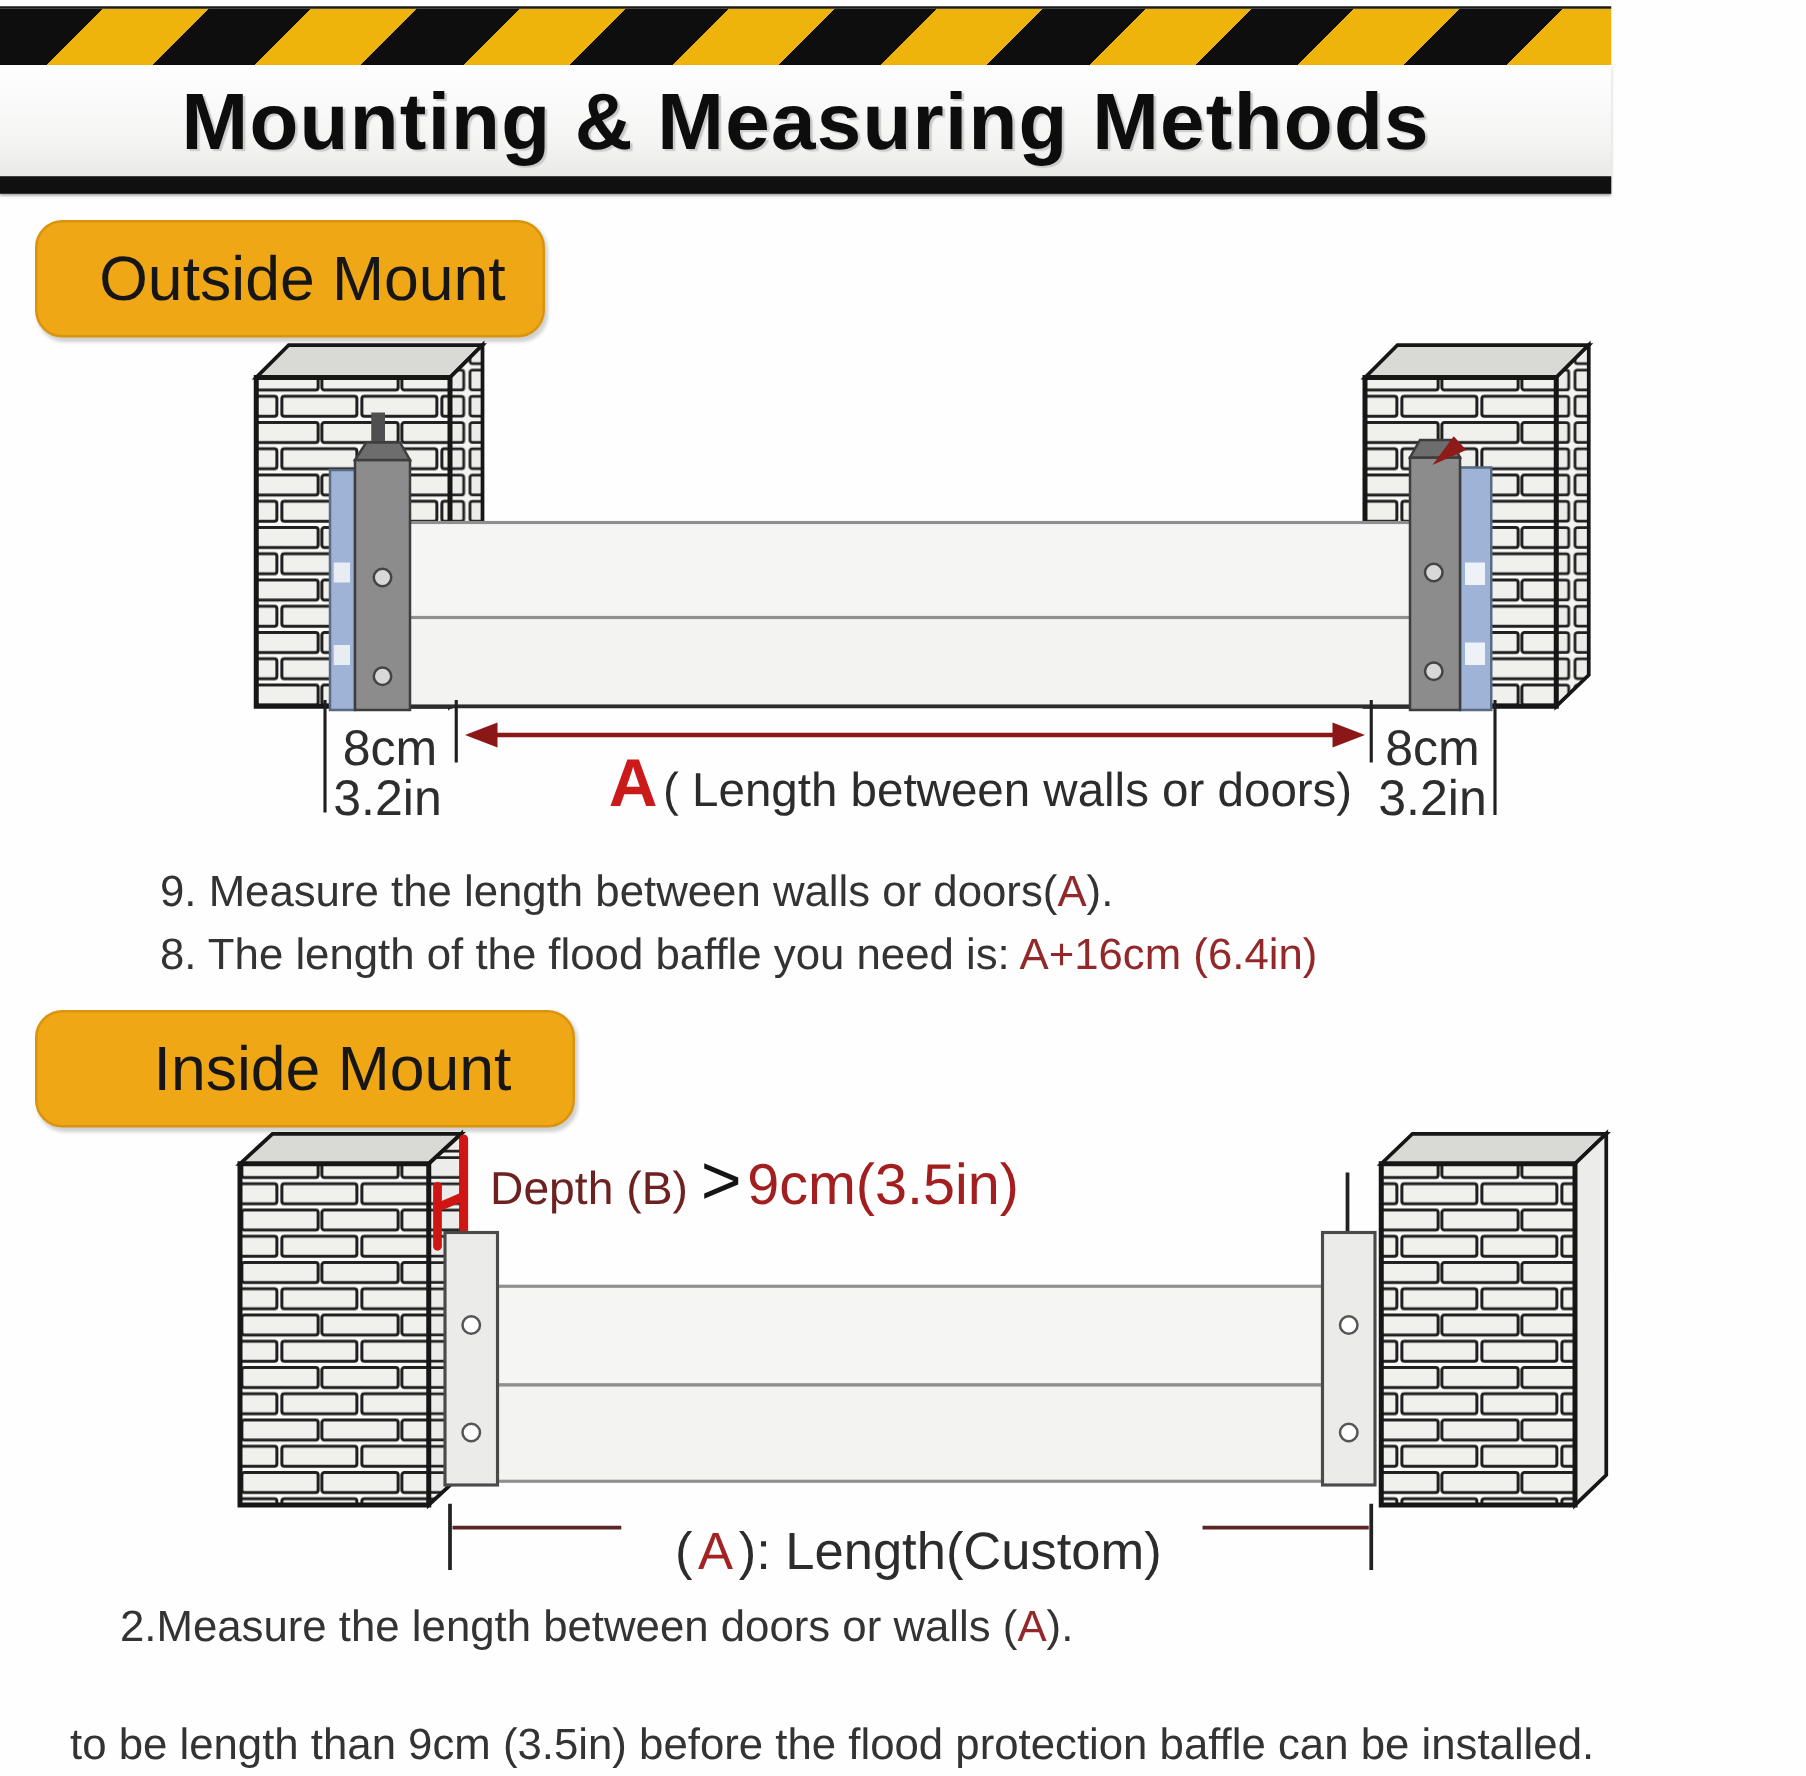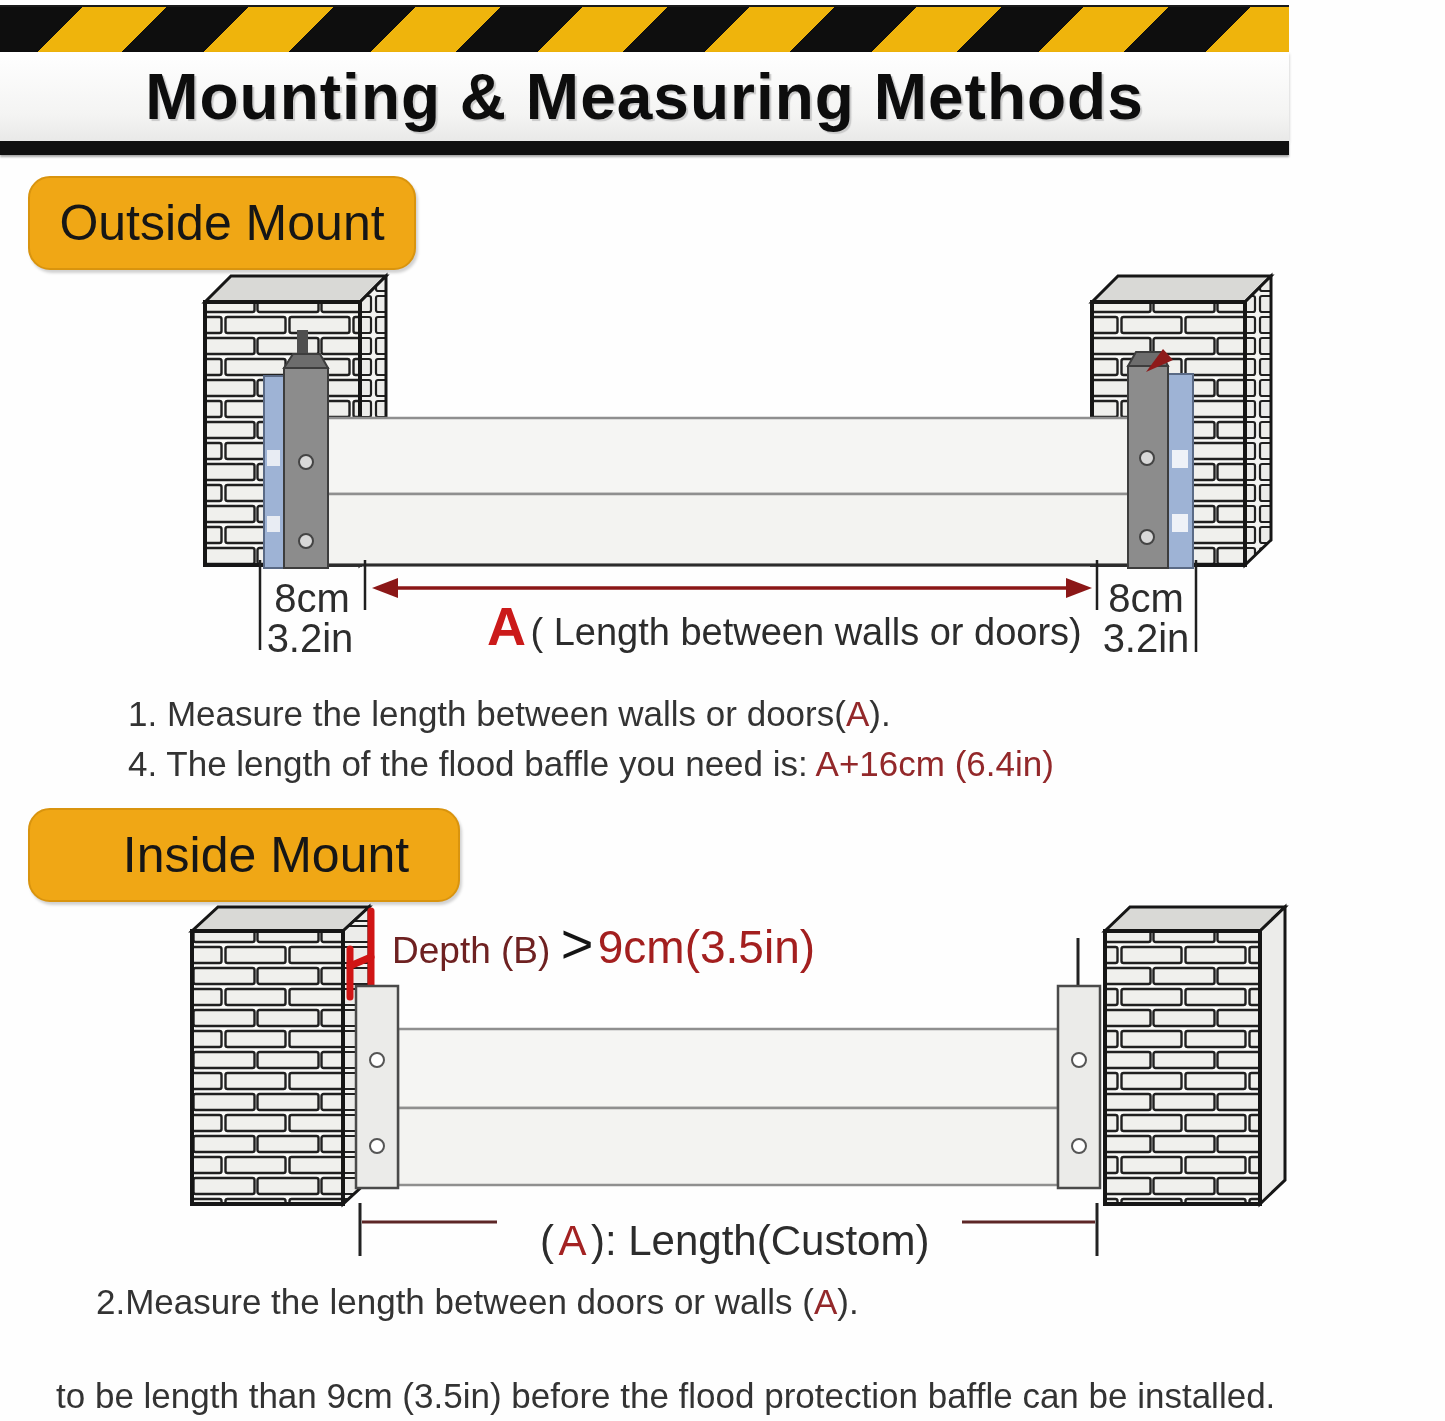--- a/index.html
+++ b/index.html
@@ -26,21 +26,21 @@
   }
   .black-bar{height:14px;background:#101010;box-shadow:0 2px 2px rgba(0,0,0,.35);}
   
   .badge{
     position:absolute;left:28px;width:384px;height:90px;
     background:#f0a715;border:2px solid #d9940e;border-radius:22px;
     display:flex;align-items:center;justify-content:center;
     box-shadow:2px 3px 3px rgba(0,0,0,.18);
   }
   .badge span{font-size:50px;color:#161616;}
-  .badge-outside{top:176px;}
+  .badge-outside{top:176px;padding-left:20px;}
   .badge-inside{top:808px;padding-left:44px;}
   
   .diagram{position:absolute;left:0;width:1445px;display:block;}
   .diagram-1{top:268px;height:412px;}
   .diagram-2{top:898px;height:392px;}
   
   .step-line{position:absolute;white-space:nowrap;font-size:35px;color:#333;}
   .em{color:#93282a;}
   .out-line1{top:694px;left:128px;}
   .out-line2{top:744px;left:128px;}
@@ -140,24 +140,24 @@
       <text x="1146" y="612" text-anchor="middle" font-size="40" fill="#2d2d2d">8cm</text>
       <text x="1146" y="652" text-anchor="middle" font-size="40" fill="#2d2d2d">3.2in</text>
       <text x="487" y="645">
         <tspan font-size="54" font-weight="bold" fill="#cb1a1a">A</tspan>
         <tspan font-size="38" fill="#2c2c2c">( Length between walls or doors)</tspan>
       </text>
     </g>
   </svg>
 
   <div class="step-line out-line1">
-    <span>1. Measure the length between walls or doors(</span><span class="em">A</span><span>).</span>
+    <span>9. Measure the length between walls or doors(</span><span class="em">A</span><span>).</span>
   </div>
   <div class="step-line out-line2">
-    <span>4. The length of the flood baffle you need is: </span><span class="em">A+16cm (6.4in)</span><span></span>
+    <span>8. The length of the flood baffle you need is: </span><span class="em">A+16cm (6.4in)</span><span></span>
   </div>
 
   <div class="badge badge-inside">
     <span>Inside Mount</span>
   </div>
 
   <svg class="diagram diagram-2" viewBox="0 898 1445 392" xmlns="http://www.w3.org/2000/svg">
     <defs>
       <pattern id="bricksB" width="64" height="42" patternUnits="userSpaceOnUse">
         <rect width="64" height="42" fill="#fafaf8"></rect>

